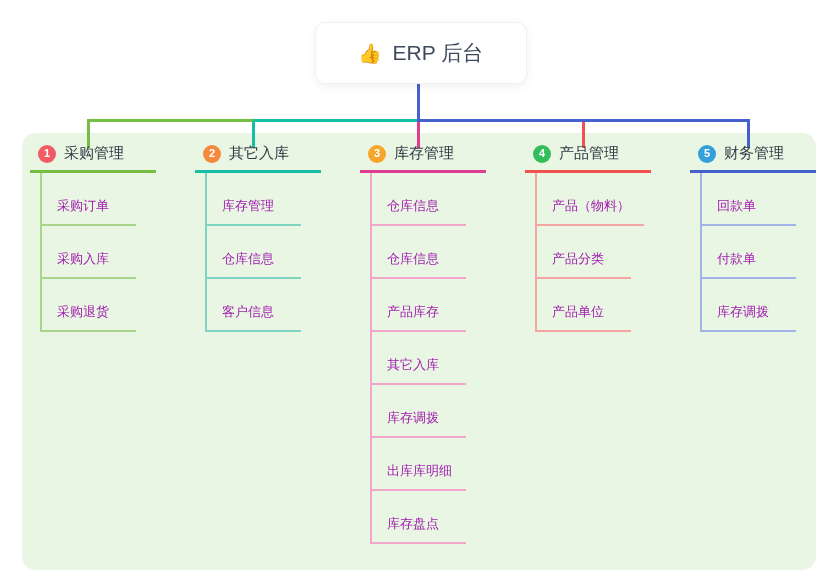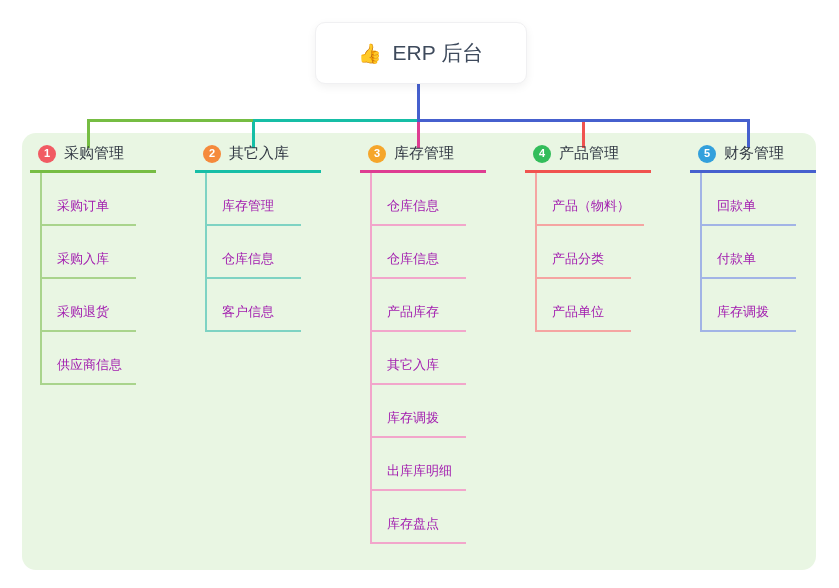--- a/index.html
+++ b/index.html
@@ -71,23 +71,20 @@
     </div>
     <div class="children">
           <div class="child">
     <span class="child-label">采购订单</span>
   </div>
           <div class="child">
     <span class="child-label">采购入库</span>
   </div>
           <div class="child">
     <span class="child-label">采购退货</span>
-  </div>
-          <div class="child">
-    <span class="child-label">供应商信息</span>
   </div>
         </div>
   </div>
       <div class="branch" style="left: 195px; top: 144px; --line: #16bea6; --child-line: #7ed3c3; --badge: #f58a3c;">
     <div class="branch-head">
       <span class="badge">2</span>
       <span class="branch-label">其它入库</span>
     </div>
     <div class="children">
           <div class="child">

